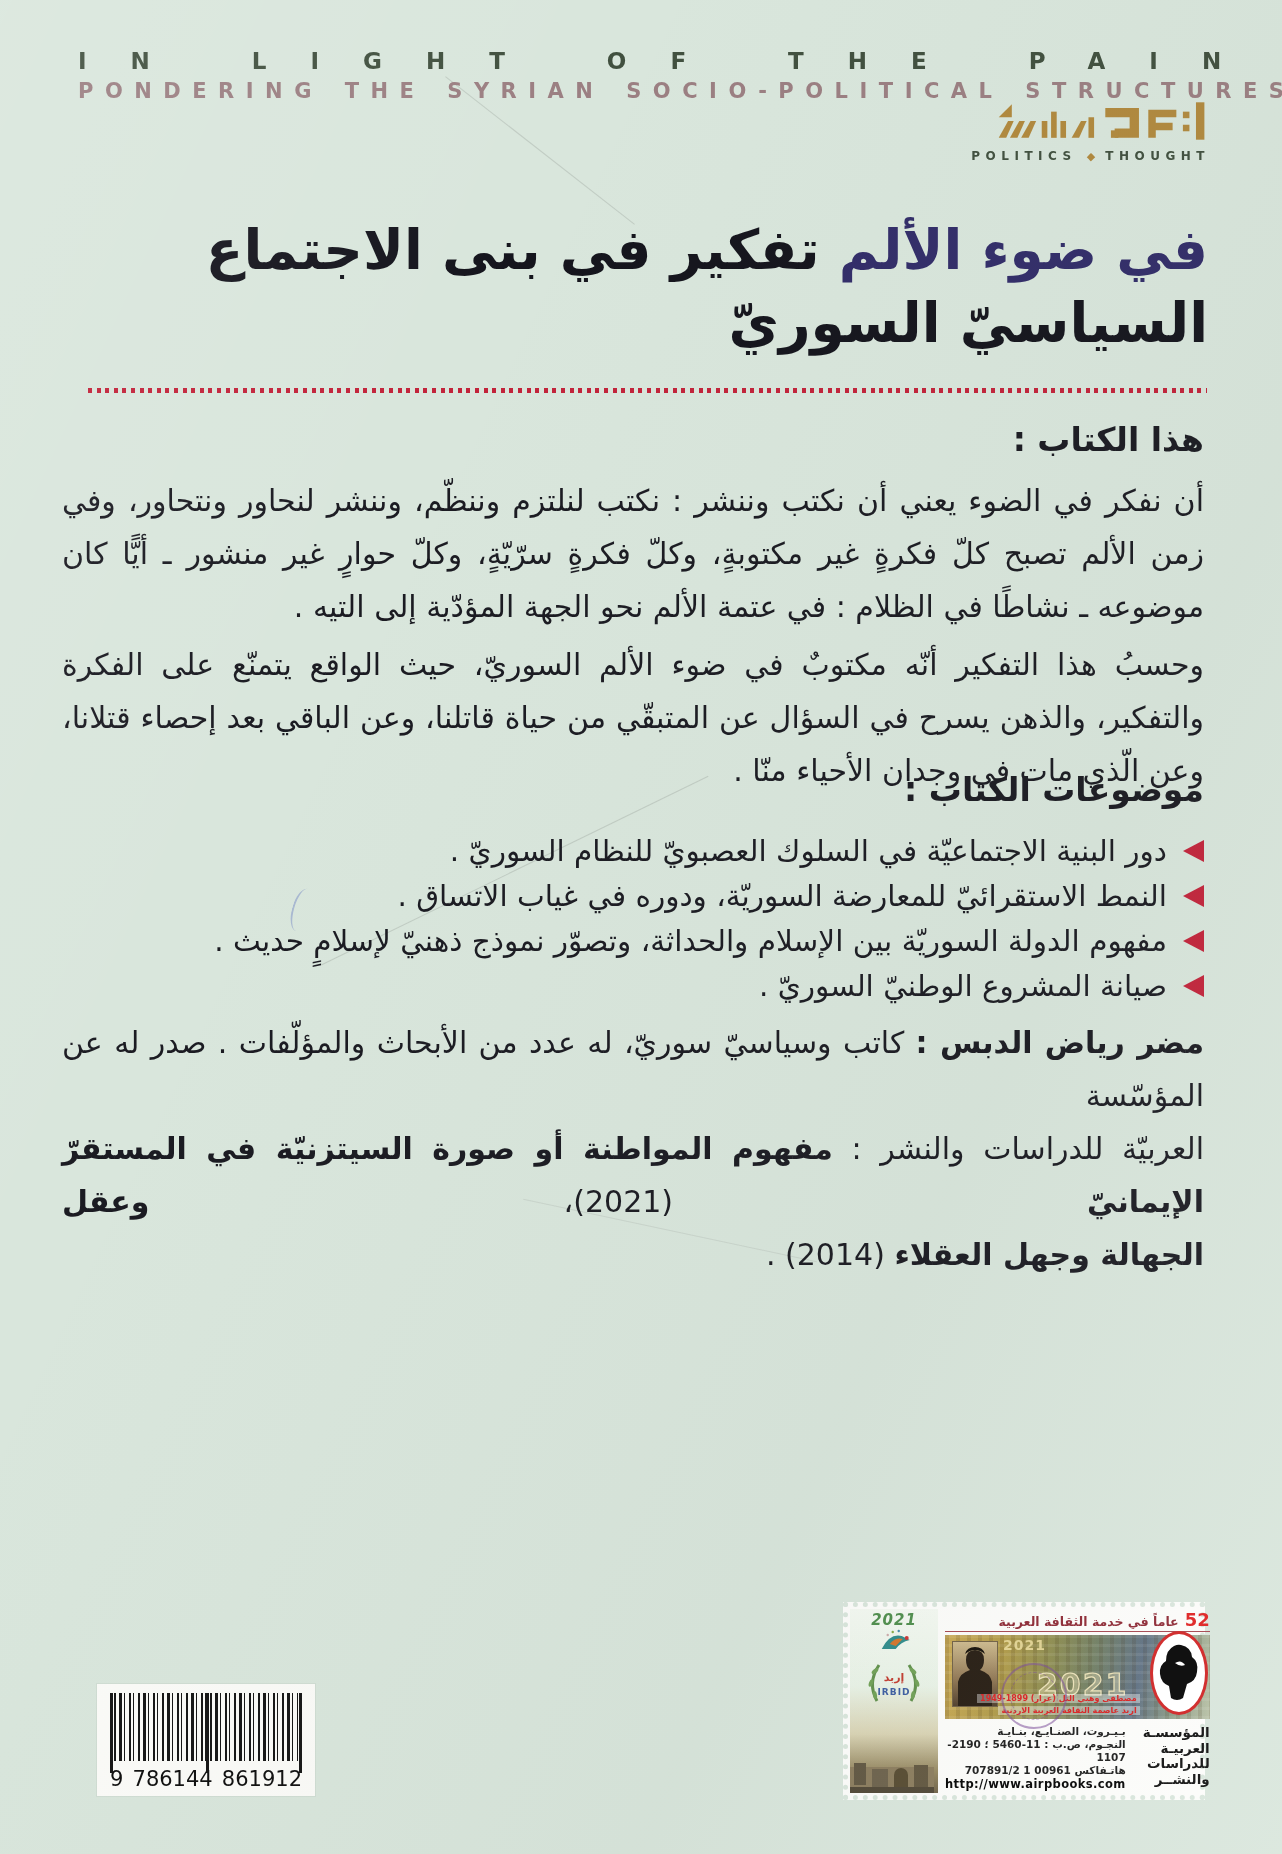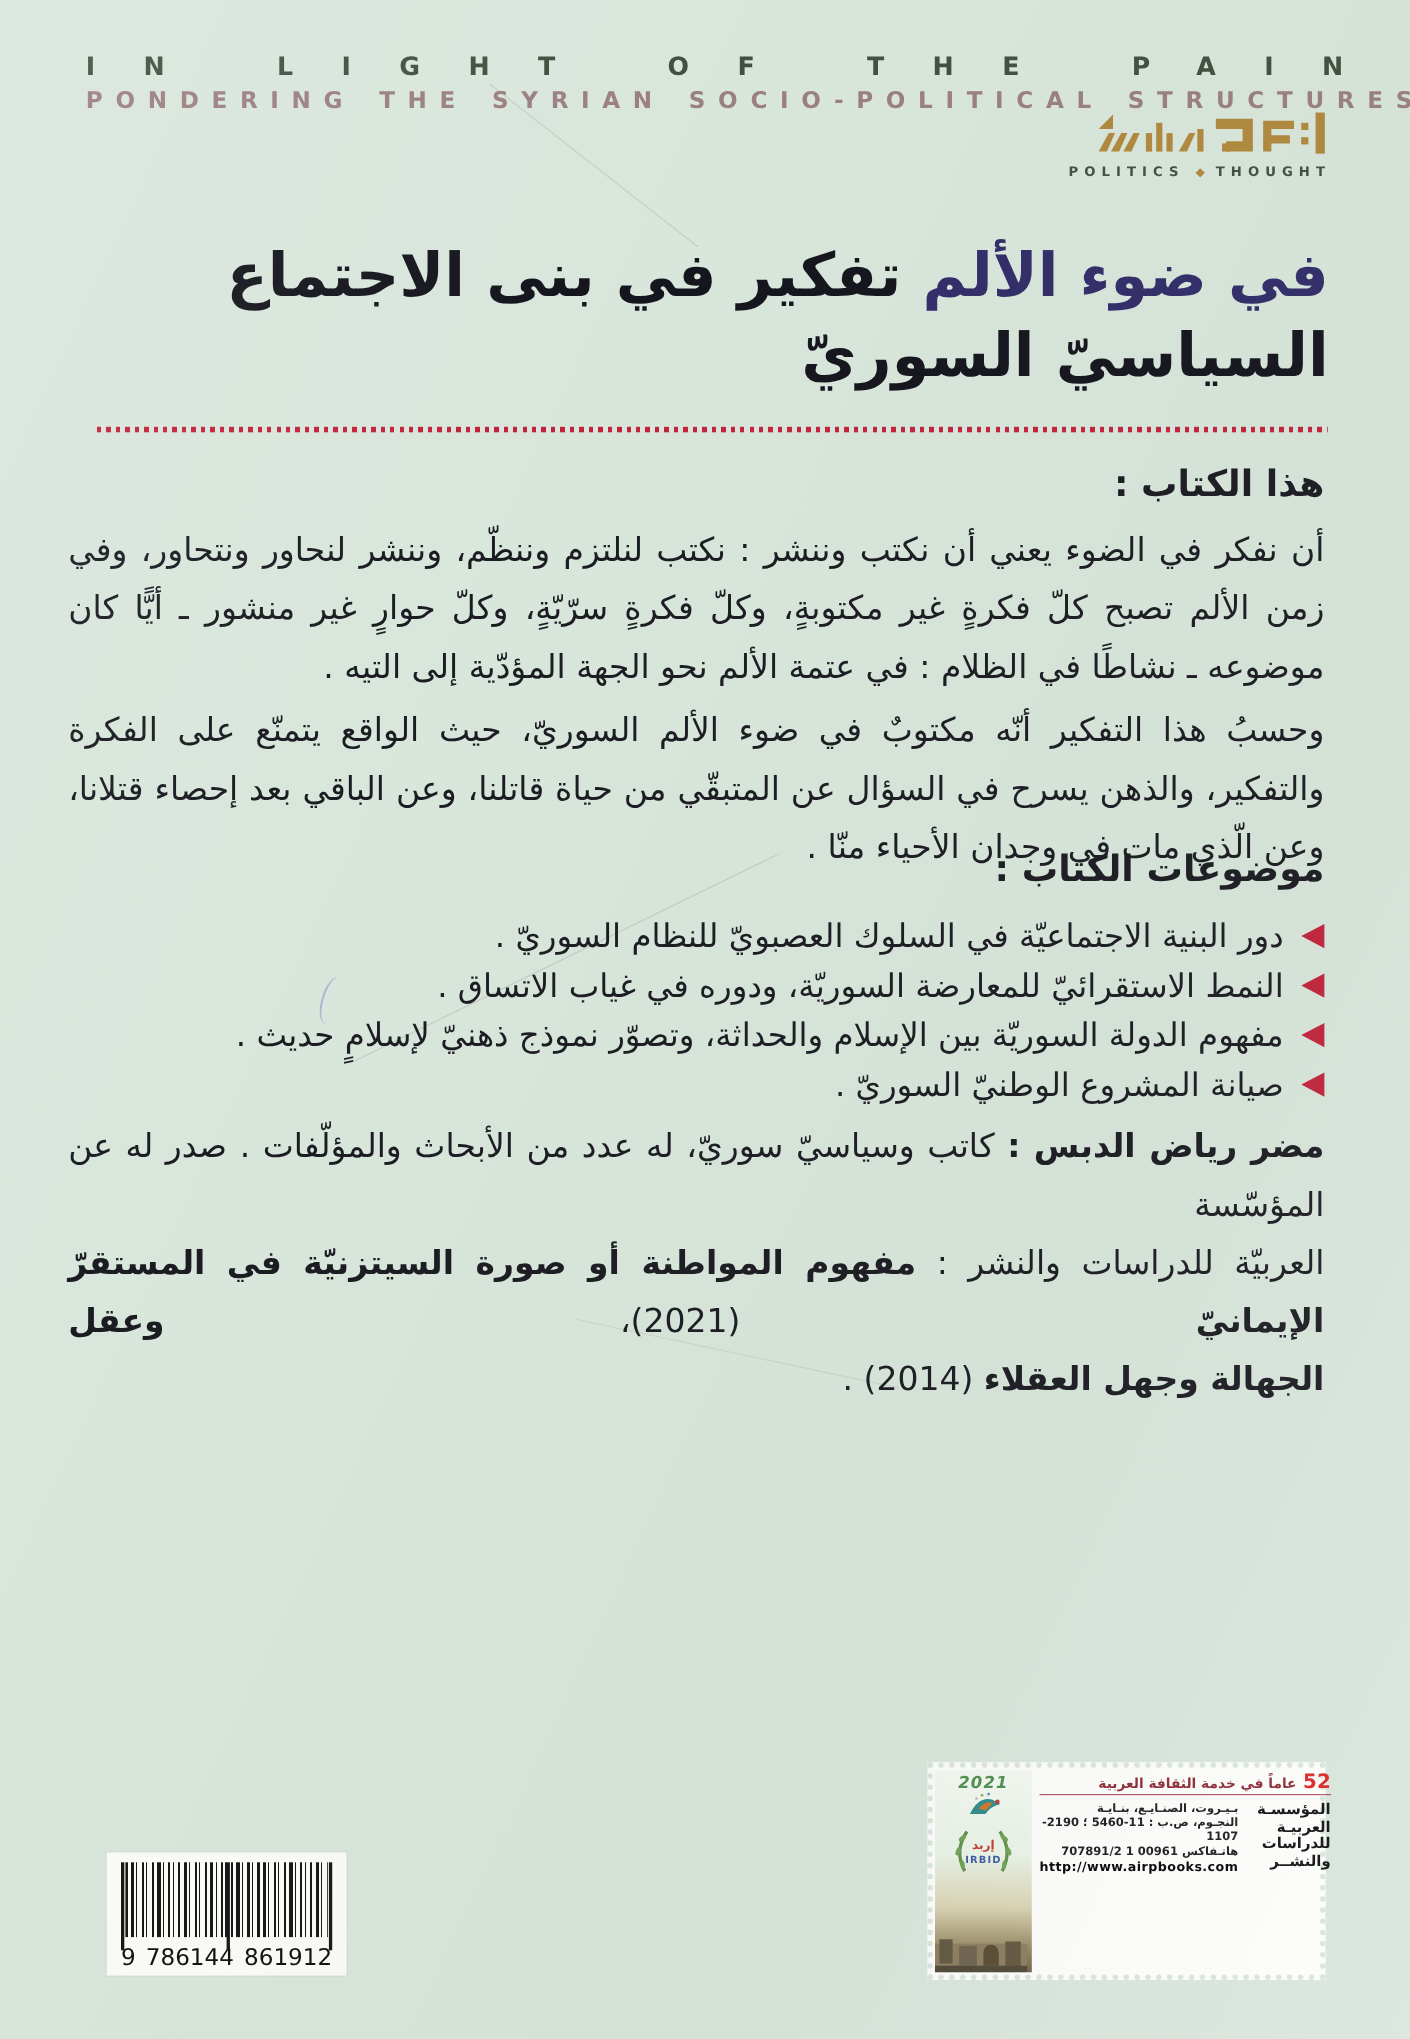--- a/index.html
+++ b/index.html
@@ -240,20 +240,39 @@
         <path d="M44 28 v-12 a7 7 0 0 1 14 0 v12 z" fill="#55492f"></path>
         <rect x="64" y="6" width="14" height="24" fill="#60553e"></rect>
         <rect x="0" y="28" width="84" height="6" fill="#4e4534"></rect>
       </svg>
     </div>
     <div class="smain">
       <div class="banner">
         <span class="n52">52</span>
         <span class="btxt">عاماً في خدمة الثقافة العربية</span>
       </div>
+      <div class="collage">
+        <span class="ysmall">2021</span>
+        <div class="portrait">
+          <svg width="44" height="64" viewBox="0 0 44 64">
+            <path fill="#241a10" d="M22 8 q9 0 9 10 q0 7 -4 10 q10 3 12 12 v24 h-34 v-24 q2 -9 12 -12 q-4 -3 -4 -10 q0 -10 9 -10 z"></path>
+            <path fill="#120d07" d="M12 12 q10 -8 20 0 q-2 -7 -10 -7 q-8 0 -10 7 z"></path>
+          </svg>
+        </div>
+        <span class="ybig">2021</span>
+        <div class="seal"></div>
+        <div class="cap cap1">مصطفى وهبي التل (عرار) 1899-1949</div>
+        <div class="cap cap2">اربد عاصمة الثقافة العربية الاردنية</div>
+        <div class="ovallogo">
+          <svg width="44" height="64" viewBox="0 0 44 64">
+            <path fill="#111" d="M24 4 q10 2 11 12 q7 5 5 15 q-1 9 -10 12 l-4 14 q-6 4 -12 0 l-2 -12 q-8 -3 -9 -12 q-1 -9 6 -13 q0 -11 8 -15 q4 -2 7 -1 z"></path>
+            <path fill="#fff" d="M18 22 q6 -4 10 2 q-5 2 -10 -2 z"></path>
+          </svg>
+        </div>
+      </div>
       <div class="sbottom">
         <div class="pubcol">
           <div>المؤسسـة</div>
           <div>العربيـة</div>
           <div>للدراسات</div>
           <div>والنشــر</div>
         </div>
         <div class="addrcol">
           <div>بـيـروت، الصنـايـع، بنـايـة</div>
           <div>النجـوم، ص.ب : 11-5460 ؛ 2190-1107</div>

